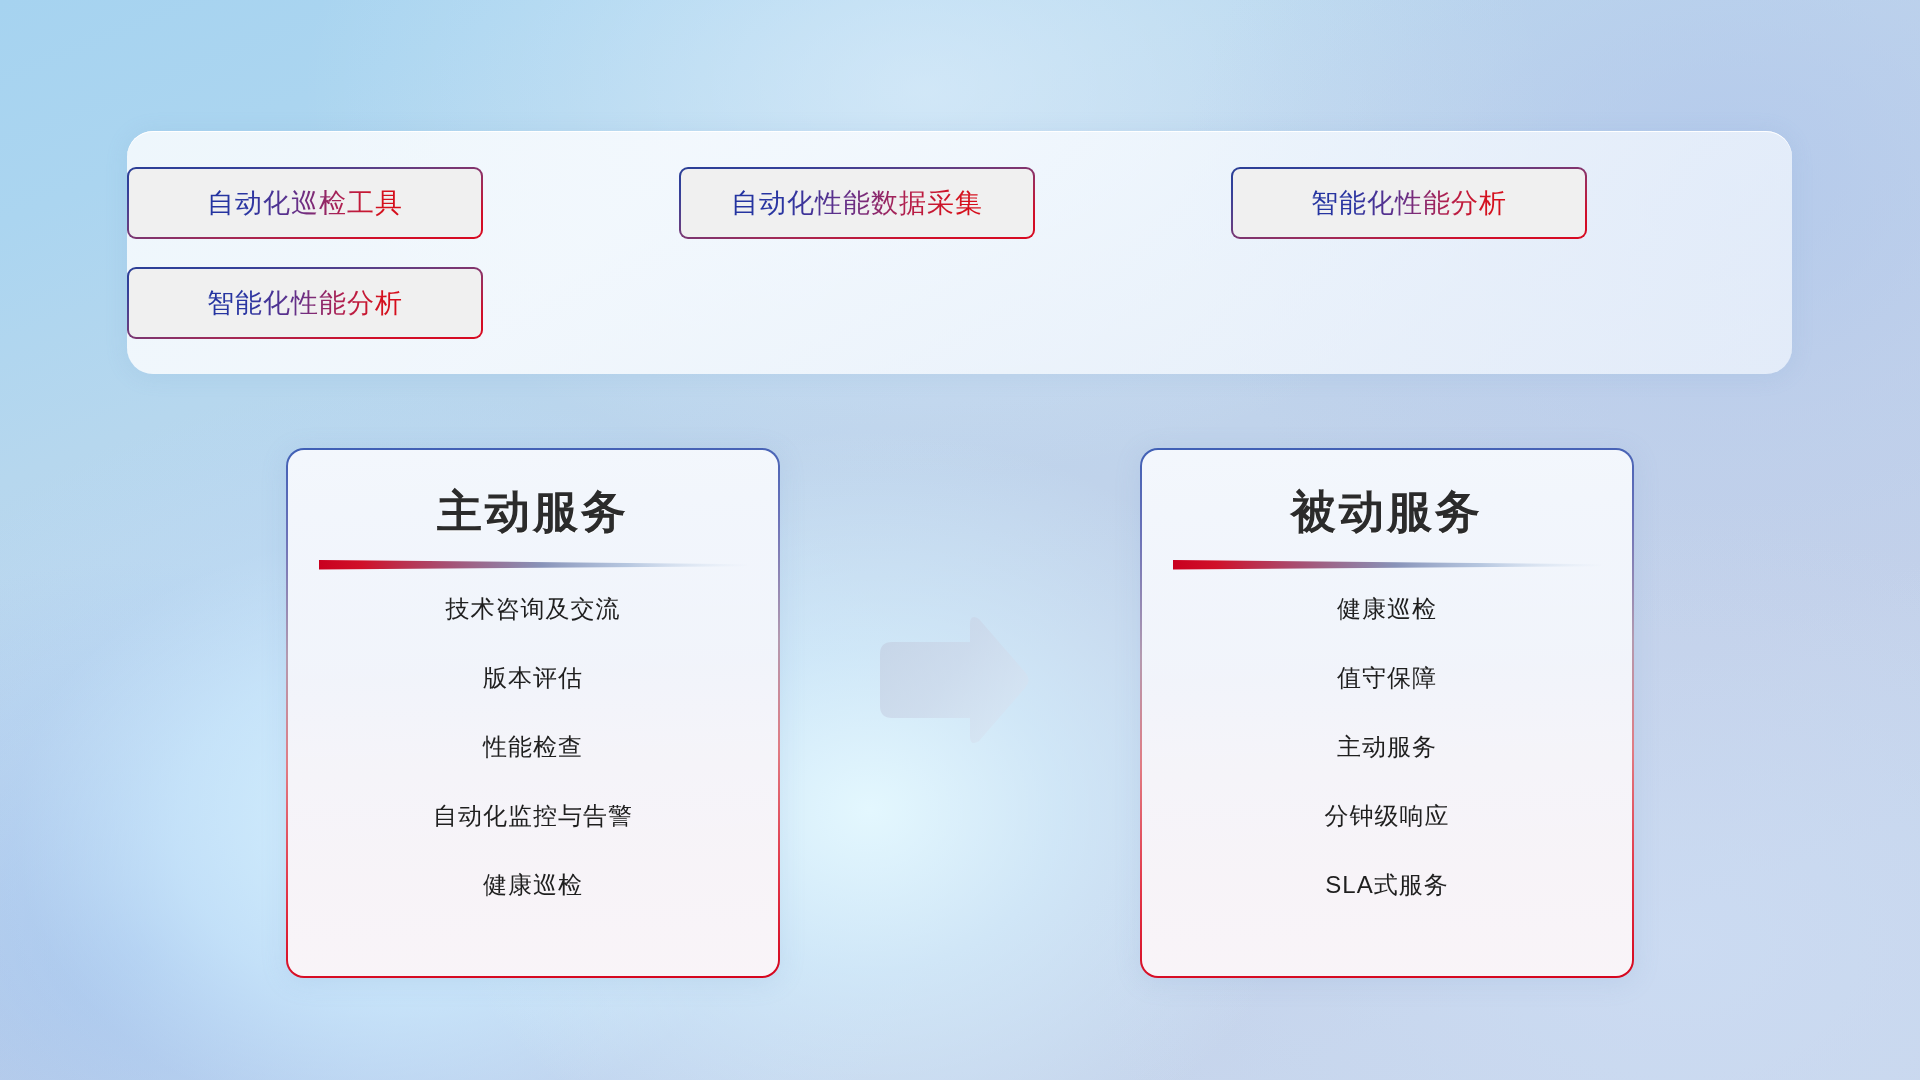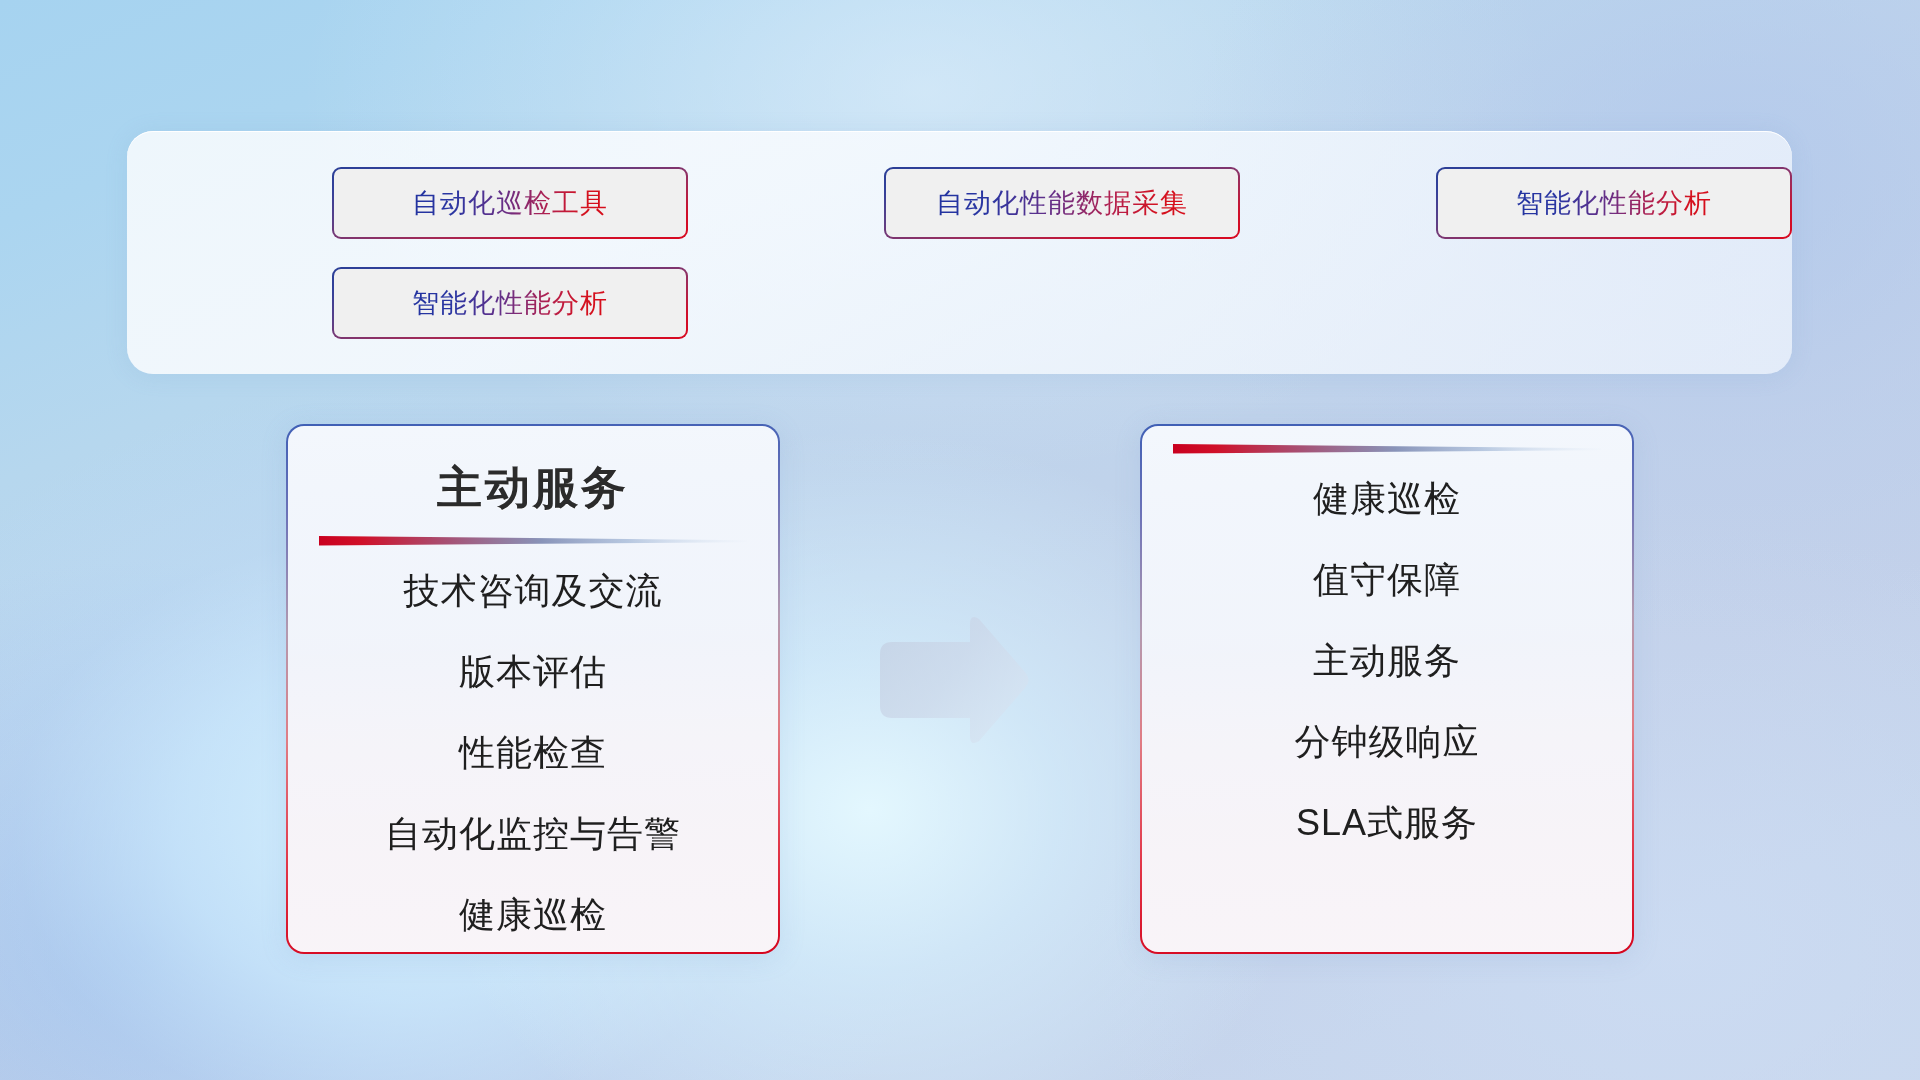--- a/index.html
+++ b/index.html
@@ -96,21 +96,21 @@
     border-radius: 26px;
     background: linear-gradient(135deg,
                 rgba(255,255,255,0.80) 0%,
                 rgba(250,252,255,0.86) 30%,
                 rgba(246,250,255,0.78) 62%,
                 rgba(243,248,255,0.70) 100%);
     box-shadow: 0 2px 22px rgba(120,160,205,0.16),
                 inset 0 1px 0 rgba(255,255,255,0.95);
     display: flex;
     align-items: center;
-    justify-content: flex-end;
+    justify-content: flex-start;
   }
   #chip-grid {
     display: grid;
     grid-template-columns: repeat(3, 356px);
     grid-auto-rows: 72px;
     column-gap: 196px;
     row-gap: 28px;
   }
 
   
@@ -153,21 +153,21 @@
     color: transparent;
     -webkit-text-fill-color: transparent;
     white-space: nowrap;
   }
 
   
   .service-card {
     position: absolute;
     width: 494px;
     height: 530px;
-    top: 424px;
+    top: 448px;
     border-radius: 18px;
     box-sizing: border-box;
     border: 2px solid transparent;
     background:
       linear-gradient(178deg,
         rgba(249,252,255,0.97) 0%,
         rgba(244,249,255,0.95) 42%,
         rgba(250,252,255,0.97) 100%) padding-box,
       linear-gradient(178deg,
         #3f5fb5 0%,
@@ -203,21 +203,21 @@
   .card-divider svg { display: block; }
 
   .card-list {
     margin-top: 26px;
     width: 100%;
     display: flex;
     flex-direction: column;
     align-items: center;
   }
   .card-list-item {
-    font-size: 36px;
+    font-size: 24px;
     color: #1f1f1f;
     letter-spacing: 1px;
     line-height: 1;
     margin-bottom: 45px;
     white-space: nowrap;
   }
   .card-list-item:last-child { margin-bottom: 0; text-align: center; }
 
   
   #flow-arrow {
@@ -321,20 +321,21 @@
                L107,131
                Q98,137 98,126
                L98,108
                L20,108
                Q8,108 8,96
                Z" fill="url(#arrowGrad)"></path>
     </svg>
   </div>
 
   <div class="service-card" id="card-passive">
+    <div class="card-title">被动服务</div>
 
     <div class="card-divider">
       <svg width="428" height="13" viewBox="0 0 428 13" xmlns="http://www.w3.org/2000/svg">
         <defs>
           <linearGradient id="divGradB" x1="0" y1="0" x2="1" y2="0">
             <stop offset="0%" stop-color="#c9001f" stop-opacity="1"></stop>
             <stop offset="10%" stop-color="#d01029" stop-opacity="1"></stop>
             <stop offset="30%" stop-color="#a04268" stop-opacity="0.92"></stop>
             <stop offset="52%" stop-color="#6e7ba8" stop-opacity="0.80"></stop>
             <stop offset="72%" stop-color="#8fa8cd" stop-opacity="0.60"></stop>

